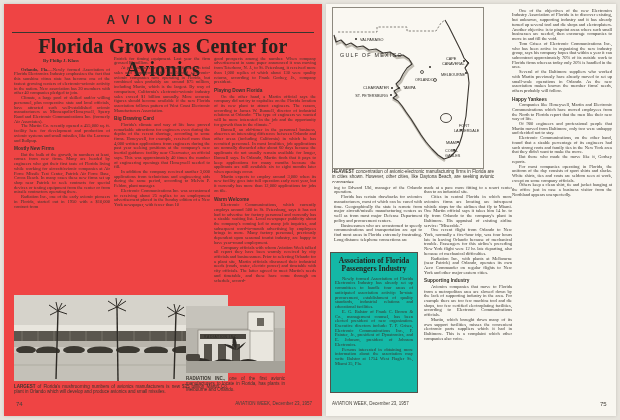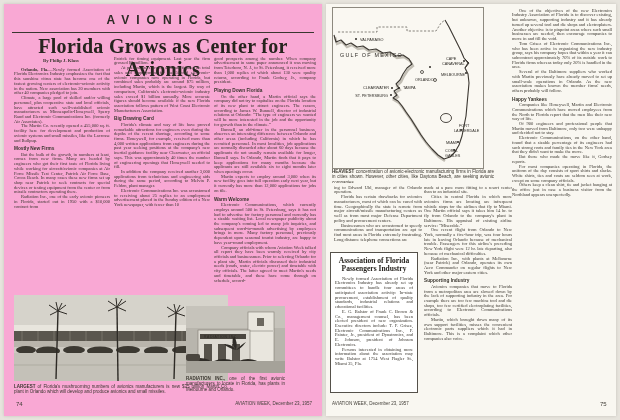--- a/index.html
+++ b/index.html
@@ -3,21 +3,21 @@
 <meta charset="utf-8">
 <style>
   html,body{margin:0;padding:0;}
   body{
     width:620px;height:420px;overflow:hidden;position:relative;
     background:#e7e4dd;
     font-family:"Liberation Serif", serif;
     color:#34302b;
     -webkit-font-smoothing:antialiased;
   }
-  .page{position:absolute;top:4px;height:412px;background:#f9a8d4;box-shadow:0 0 3px rgba(0,0,0,.15);}
+  .page{position:absolute;top:4px;height:412px;background:#ef4444;box-shadow:0 0 3px rgba(0,0,0,.15);}
   #page-left{left:4px;width:318px;}
   #page-right{left:326px;width:290px;background:#f9f7f1;}
   .section-header{
     position:absolute;top:9px;left:0;right:0;text-align:center;
     font-family:"Liberation Sans",sans-serif;font-weight:bold;
     font-size:12px;letter-spacing:7px;color:#2e2b26;
   }
   .section-rule{position:absolute;top:28px;left:8px;right:8px;height:0;border-top:1.5px solid #3a362f;}
   .headline{
     position:absolute;top:31px;left:0;right:0;text-align:center;
@@ -70,21 +70,21 @@
   #foot-left .cap-inner{text-align:right;}
   #foot-right{left:332px;top:401px;width:160px;height:8px;}
   .pagenum{position:absolute;font-family:"Liberation Sans",sans-serif;font-size:6px;color:#44403a;}
   #pagenum-left{left:16px;top:401px;}
   #pagenum-right{left:600px;top:401px;}
   
   #map-box{position:absolute;left:332px;top:7px;width:150px;height:160px;border:.8px solid #8d897f;background:#faf8f2;}
   
   #sidebar-box{
     position:absolute;left:330px;top:252px;width:88px;height:141px;
-    border:1px solid #55514a;background:#ffffff;padding:3px 4px;box-sizing:border-box;overflow:hidden;
+    border:1px solid #55514a;background:#14b8a6;padding:3px 4px;box-sizing:border-box;overflow:hidden;
   }
   #sidebar-title{
     font-family:"Liberation Serif",serif;font-weight:bold;font-size:7.5px;line-height:1.1;
     text-align:center;margin:1px 0 2px 0;color:#26231e;
   }
   #sidebar-body-wrap{overflow:hidden;height:112px;}
   
   #colA{left:334px;top:185px;width:88px;height:64px;}
   #colB{left:424px;top:185px;width:88px;height:206px;}
   #colC{left:512px;top:8px;width:100px;height:296px;}

